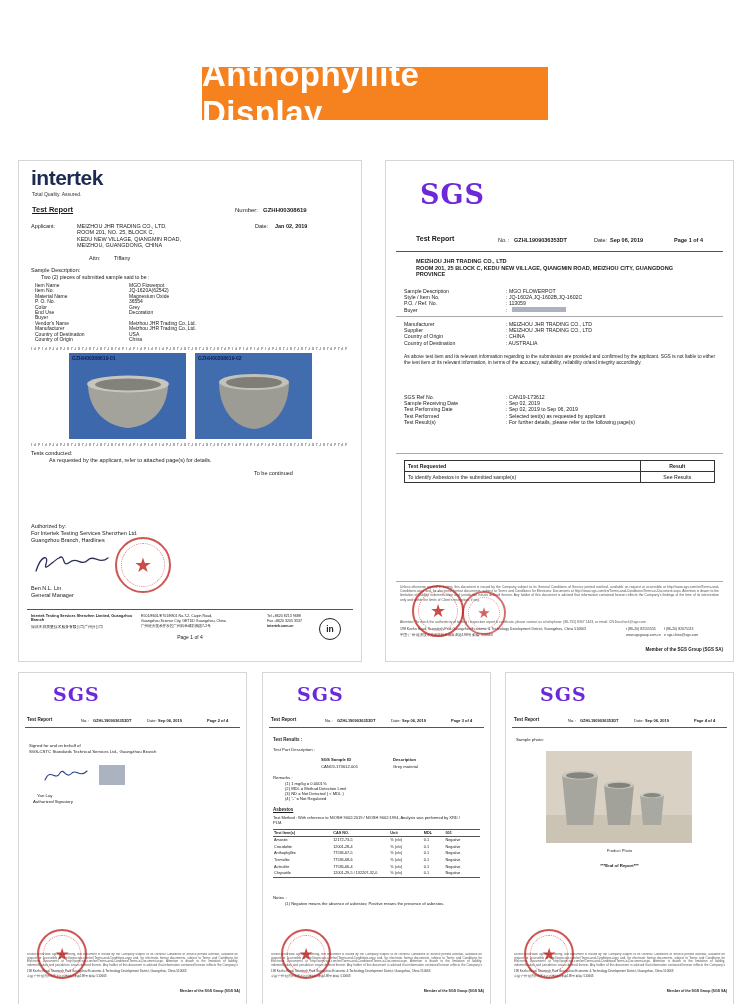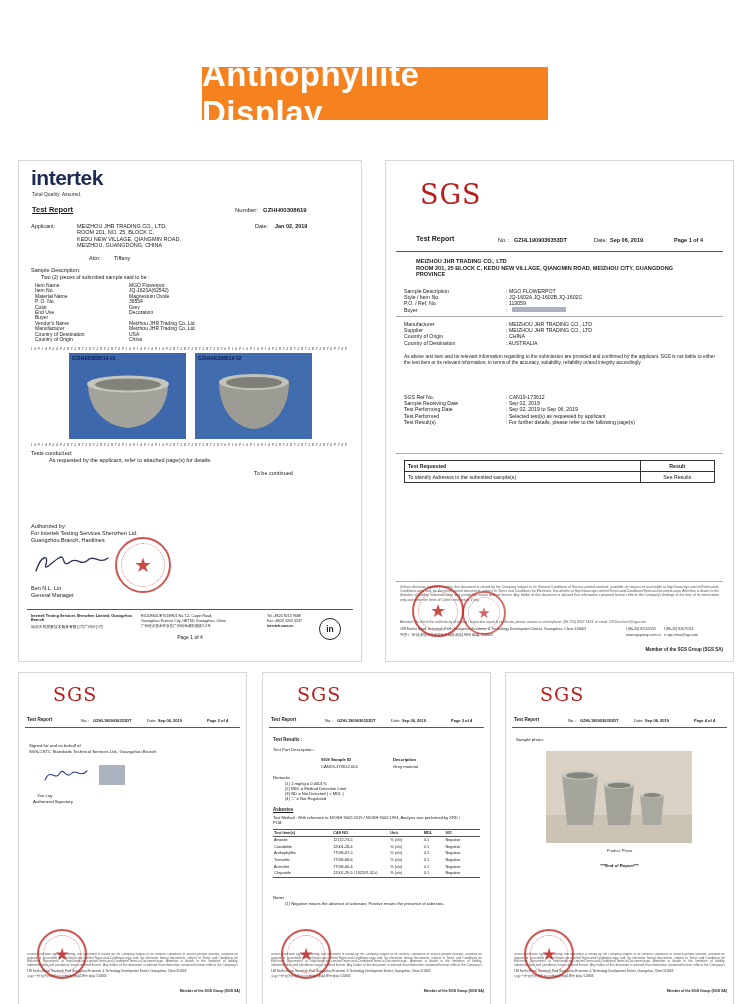--- a/index.html
+++ b/index.html
@@ -8,21 +8,21 @@
   .b{font-weight:bold}
   .u{text-decoration:underline}
   .c{text-align:center}
   .nw{white-space:nowrap}
   .banner{position:absolute;left:202px;top:67px;width:346px;height:53px;background:#F5821F;color:#fff;
           display:flex;align-items:center;justify-content:center;font-size:33px;font-weight:bold;letter-spacing:.5px}
   .cert{position:absolute;background:#fff;border:1px solid #d6d6d6}
   .hr{position:absolute;height:0;border-top:1px solid #555}
   .hr-light{border-top:1px solid #aaa}
   .itk-logo{position:absolute;font-weight:800;color:#1d2b52;letter-spacing:-.5px}
-  .sgs-logo{position:absolute;font-weight:400;color:#b91c1c;letter-spacing:1px;font-family:"DejaVu Serif",serif}
+  .sgs-logo{position:absolute;font-weight:700;color:#6d28d9;letter-spacing:1px;font-family:"DejaVu Serif",serif}
   .squiggle{position:absolute;height:3px;background:repeating-linear-gradient(100deg,#8a8a8a 0 1.5px,transparent 1.5px 3.6px);opacity:.65}
   .photo{position:absolute;display:flex;align-items:flex-end;justify-content:center}
   .photo-cap{position:absolute;left:3px;top:2px;font-size:5px;font-weight:bold;color:#0f1c55}
   .ifr{position:absolute;left:0;height:5.4px;width:312px}
   .ifl{position:absolute;left:0;font-size:5px;white-space:nowrap}
   .ifv{position:absolute;left:94px;font-size:5px;white-space:nowrap}
   .sfr{position:absolute;height:6.2px;left:0;width:322px}
   .sfl{position:absolute;left:0;font-size:5.2px;white-space:nowrap}
   .sfv{position:absolute;left:102px;font-size:5.2px;white-space:nowrap}
   .stamp{position:absolute;border-radius:50%;border:2px solid rgba(190,30,25,.75)}

